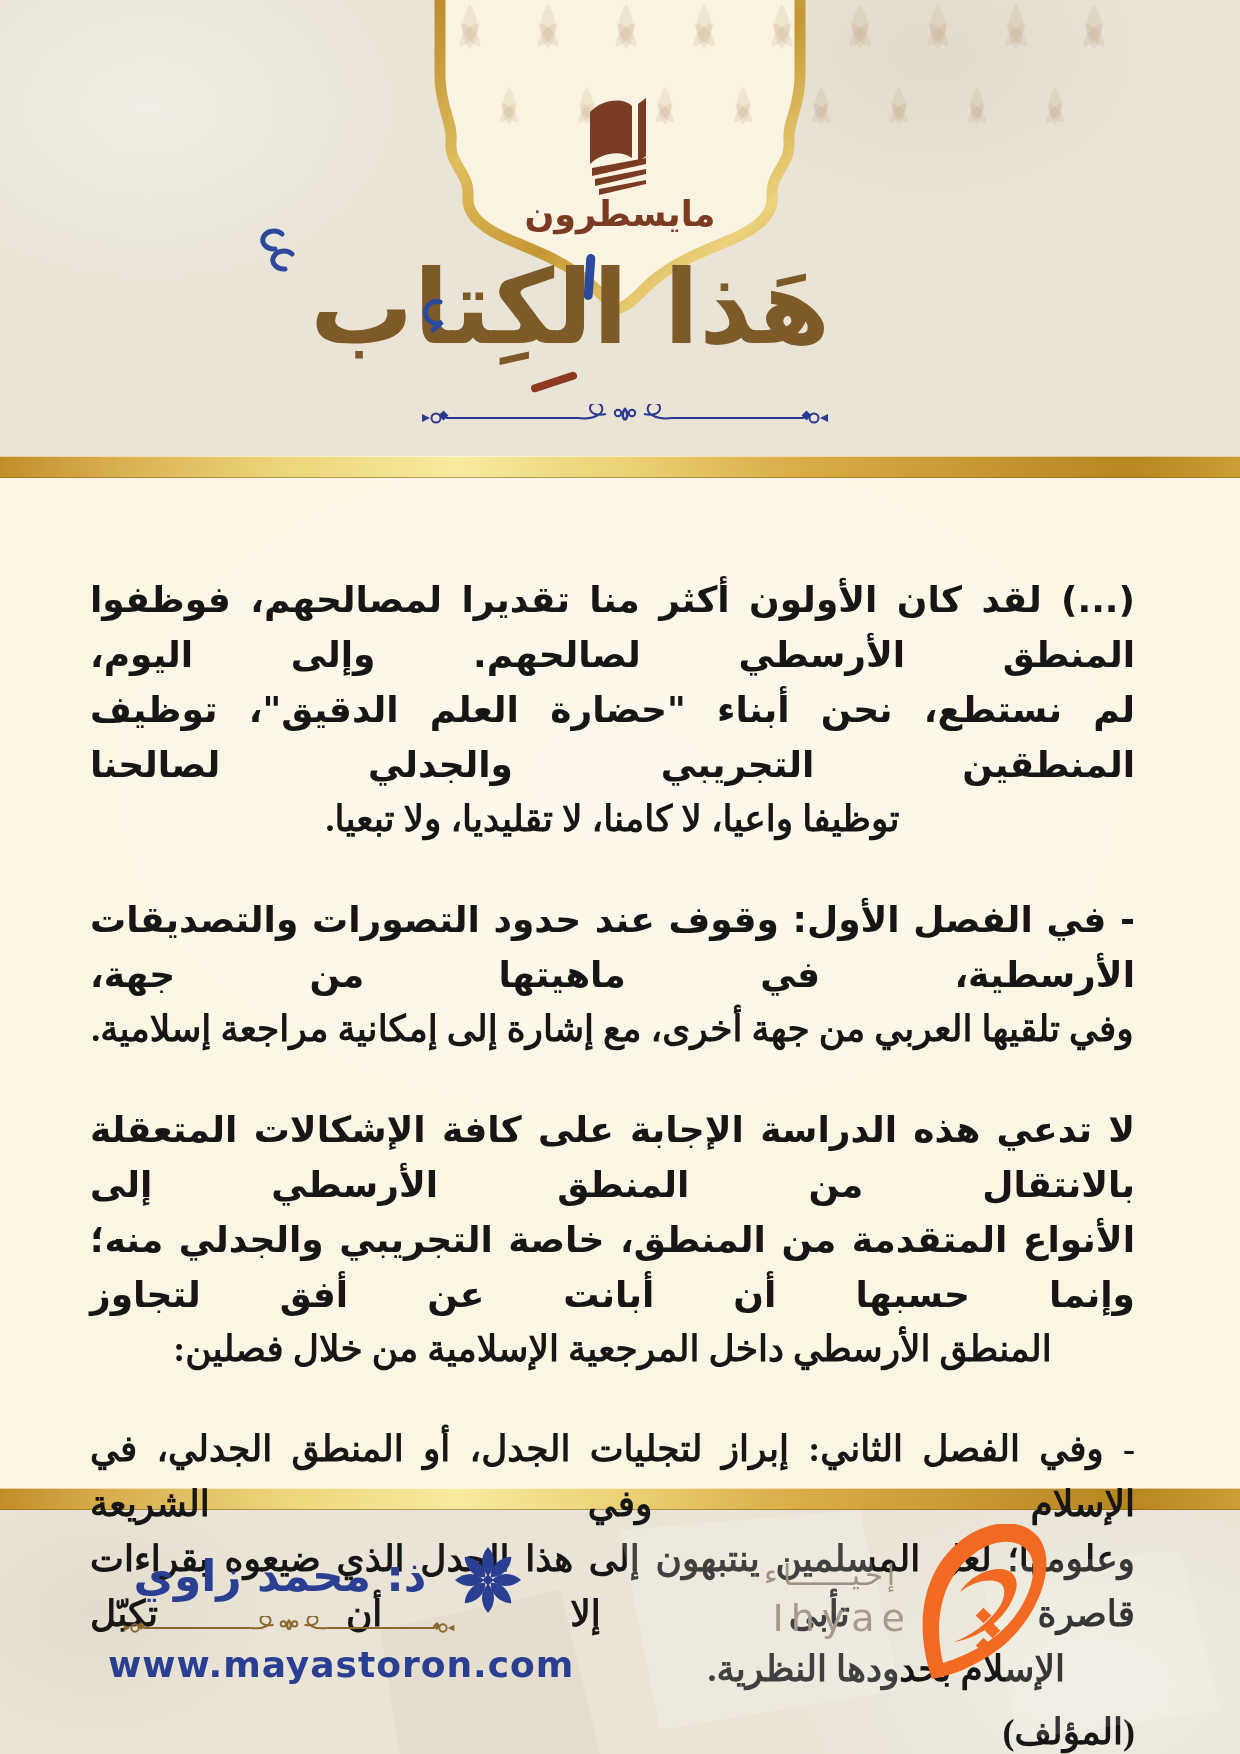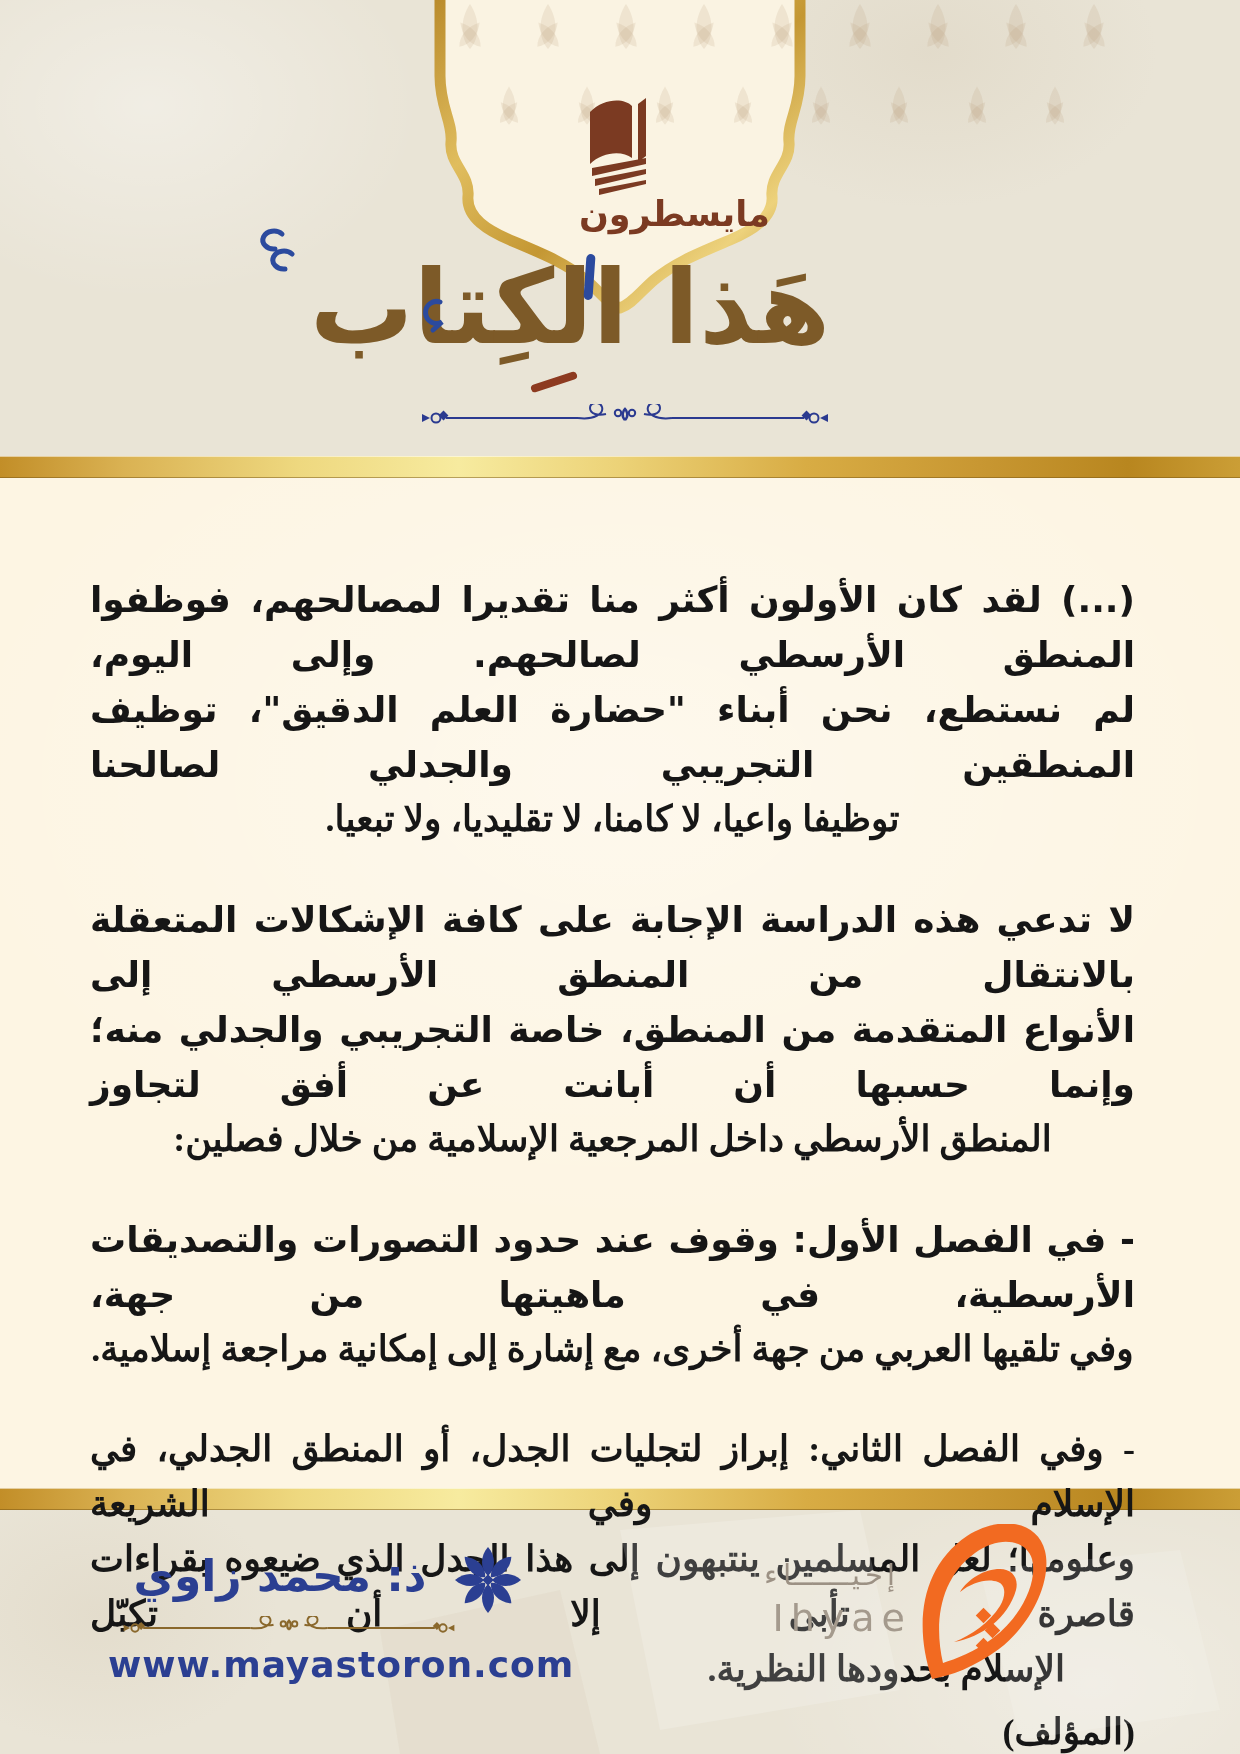--- a/index.html
+++ b/index.html
@@ -8,21 +8,21 @@
     background-color:#e9e4d6;
     background-image:
       radial-gradient(ellipse 420px 300px at 12% 6%, rgba(255,255,255,.35), transparent 65%),
       radial-gradient(ellipse 500px 320px at 88% 96%, rgba(255,255,255,.30), transparent 65%),
       radial-gradient(ellipse 380px 260px at 75% 3%, rgba(196,180,152,.18), transparent 60%),
       radial-gradient(ellipse 300px 220px at 8% 92%, rgba(196,180,152,.16), transparent 60%),
       radial-gradient(ellipse 600px 400px at 50% 50%, rgba(255,255,255,.12), transparent 70%);
   }
   
   .arch-svg{position:absolute;top:0;left:0;width:1240px;height:340px;}
-  .publisher-name{position:absolute;left:470px;top:194px;width:300px;
+  .publisher-name{position:absolute;left:470px;top:194px;width:300px;text-align:center;
     font-size:35px;font-weight:bold;color:#7b3a22;direction:rtl;}
   .book-title{position:absolute;left:0;top:248px;width:1112px;text-align:center;direction:rtl;
     font-size:103px;line-height:1.15;font-weight:bold;color:#7d5a28;letter-spacing:1px;margin-left:14px;}
   .mark-dagger{position:absolute;left:585px;top:254px;width:9px;height:46px;background:#2b4a9e;
     border-radius:5px;transform:rotate(4deg);}
   .mark-kasra{position:absolute;left:530px;top:378px;width:48px;height:8px;background:#8d3a20;
     border-radius:4px;transform:rotate(-18deg);}
   .mark-svg{position:absolute;}
   .divider-svg{position:absolute;}
   
@@ -147,27 +147,27 @@
   <div class="gold-bar bottom"></div>
 
   <div class="content">
     <div class="text-block">
       <div class="para">
         <div class="jline">(...) لقد كان الأولون أكثر منا تقديرا لمصالحهم، فوظفوا المنطق الأرسطي لصالحهم. وإلى اليوم،</div>
         <div class="jline">لم نستطع، نحن أبناء "حضارة العلم الدقيق"، توظيف المنطقين التجريبي والجدلي لصالحنا</div>
         <div class="cline">توظيفا واعيا، لا كامنا، لا تقليديا، ولا تبعيا.</div>
       </div>
       <div class="para">
+        <div class="jline">- في الفصل الأول: وقوف عند حدود التصورات والتصديقات الأرسطية، في ماهيتها من جهة،</div>
+        <div class="cline">وفي تلقيها العربي من جهة أخرى، مع إشارة إلى إمكانية مراجعة إسلامية.</div>
+      </div>
+      <div class="para">
         <div class="jline">لا تدعي هذه الدراسة الإجابة على كافة الإشكالات المتعقلة بالانتقال من المنطق الأرسطي إلى</div>
         <div class="jline">الأنواع المتقدمة من المنطق، خاصة التجريبي والجدلي منه؛ وإنما حسبها أن أبانت عن أفق لتجاوز</div>
         <div class="cline">المنطق الأرسطي داخل المرجعية الإسلامية من خلال فصلين:</div>
-      </div>
-      <div class="para">
-        <div class="jline">- في الفصل الأول: وقوف عند حدود التصورات والتصديقات الأرسطية، في ماهيتها من جهة،</div>
-        <div class="cline">وفي تلقيها العربي من جهة أخرى، مع إشارة إلى إمكانية مراجعة إسلامية.</div>
       </div>
       <div class="para" style="margin-bottom:0;font-family:Liberation Serif, serif;">
         <div class="jline">- وفي الفصل الثاني: إبراز لتجليات الجدل، أو المنطق الجدلي، في الإسلام وفي الشريعة</div>
         <div class="jline">وعلومها؛ لعل المسلمين ينتبهون إلى هذا الجدل الذي ضيعوه بقراءات قاصرة تأبى إلا أن تكبّل</div>
         <div class="rline">الإسلام بحدودها النظرية.</div>
         <div class="sig">(المؤلف)</div>
       </div>
     </div>
   </div>
 

